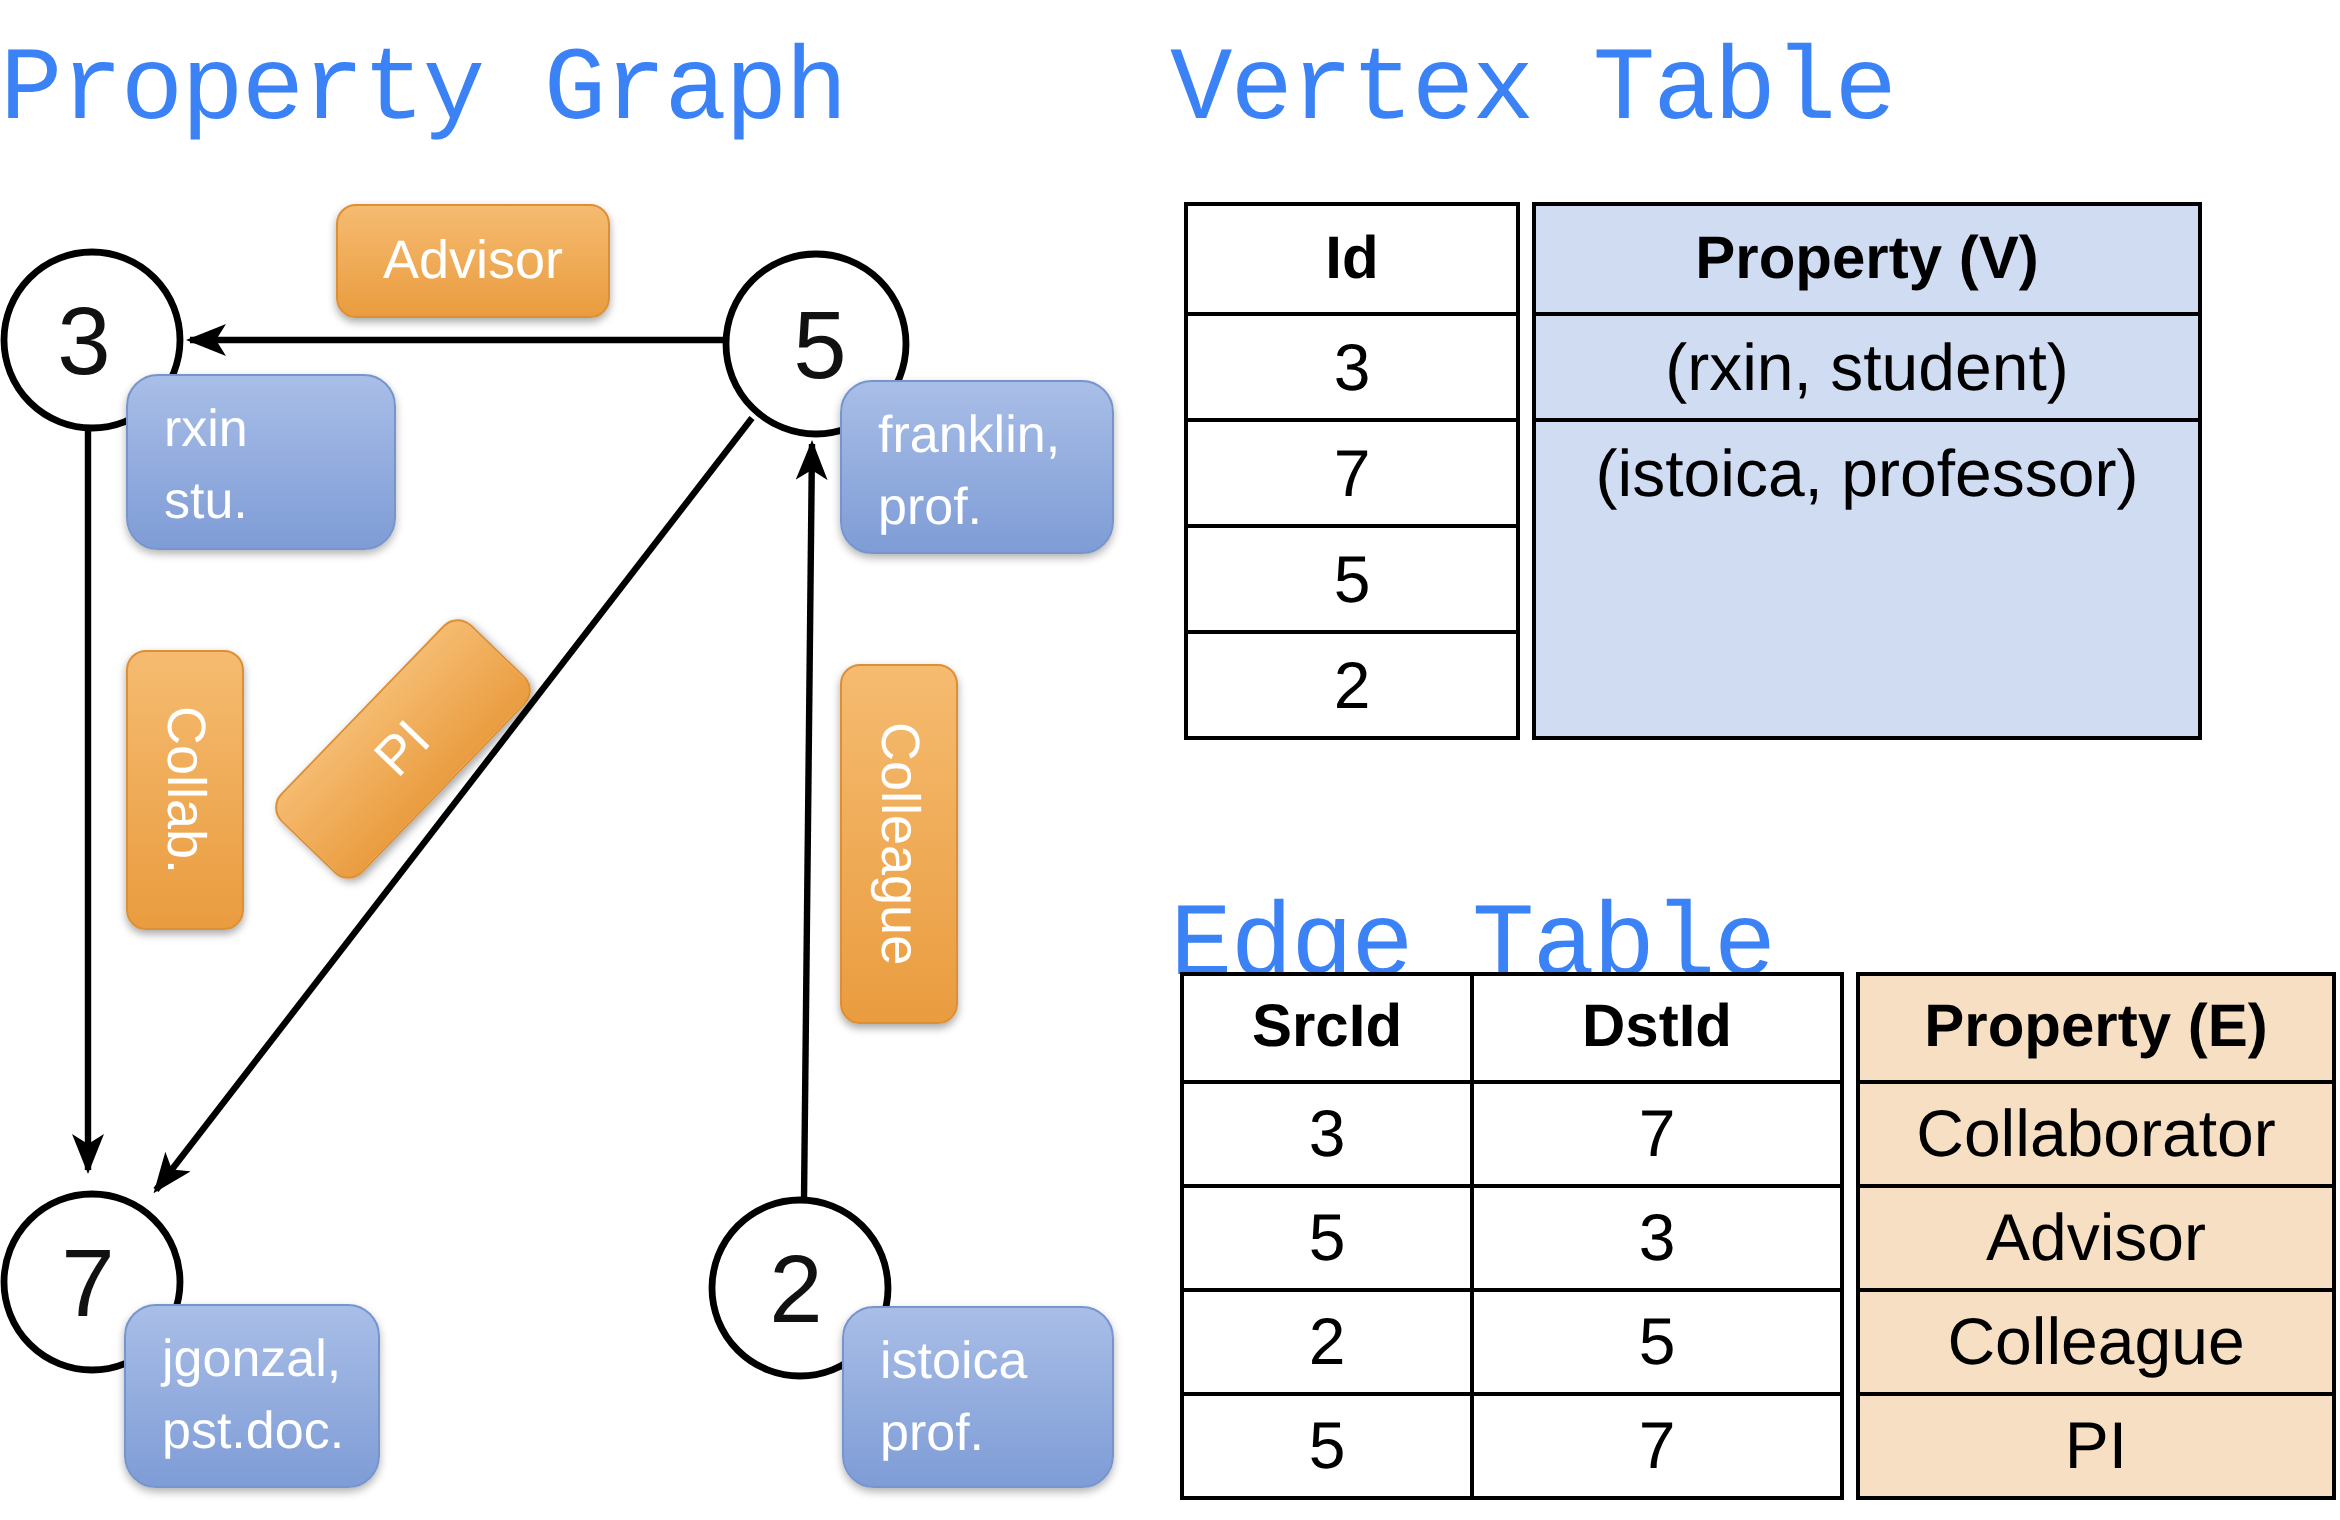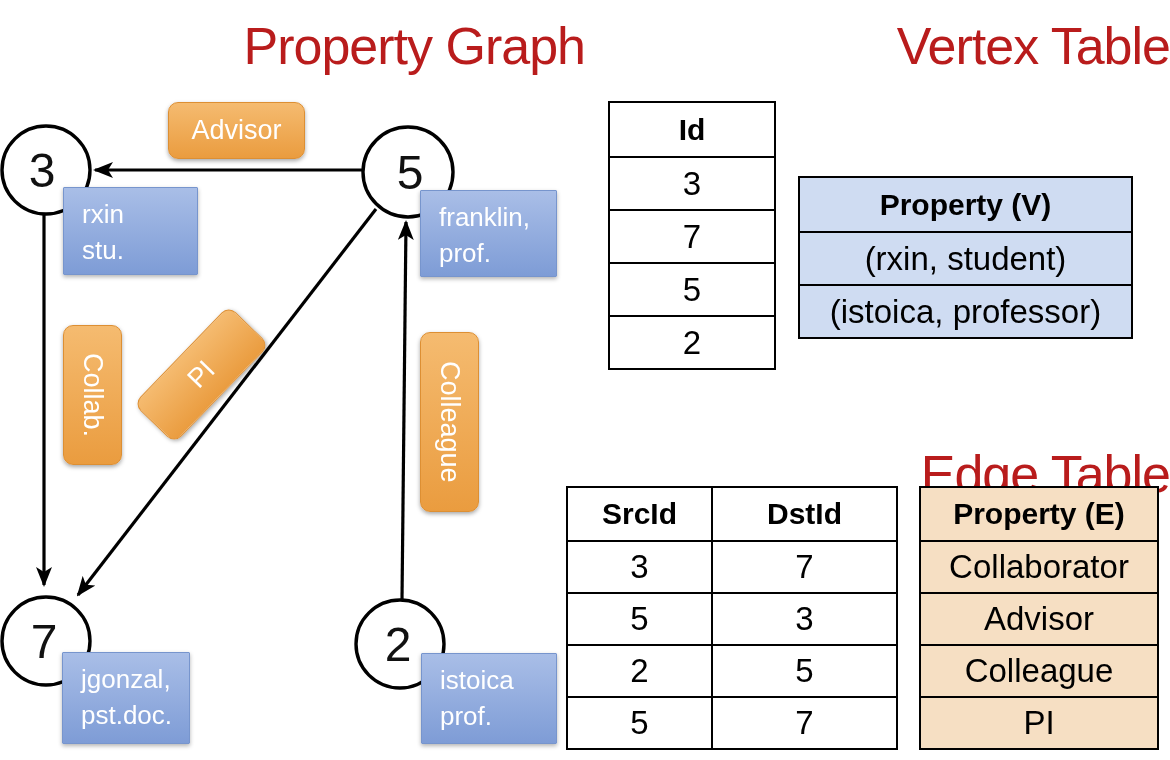--- a/index.html
+++ b/index.html
@@ -1,22 +1,22 @@
 <!DOCTYPE html>
 <html style="--ink: #000000; --edge-label-top: #f5bb70; --edge-label-bottom: #ea9c3f; --edge-label-border: #dd8f33; --vertex-label-top: #a9bee7; --vertex-label-bottom: #7e9cd6; --vertex-label-border: #7795cd; --vertex-col-bg: #cfdcf2; --edge-col-bg: #f6dfc3;"><head>
 <meta charset="utf-8">
 <style>
   html,body{margin:0;padding:0;background:#fff;}
   .canvas{
     position:relative;width:1170px;height:760px;background:#fff;overflow:hidden;
     font-family:"Liberation Sans",sans-serif;color:#000;
   }
   .big-title{
-    position:absolute;text-align:right;font-size:52px;line-height:60px;
-    color:#b91c1c;letter-spacing:-1px;white-space:nowrap;
+    position:absolute;text-align:left;font-size:52px;line-height:60px;
+    color:#3b82f6;letter-spacing:-1px;white-space:nowrap;font-family:Liberation Mono, monospace;
   }
   #pg-title{left:0;top:16px;width:585px;}
   #vt-title{left:585px;top:16px;width:585px;}
   #et-title{left:585px;top:400px;width:585px;margin-top:44px;}
 
   
   #graph-svg{position:absolute;left:0;top:0;}
   .edge-line{stroke:var(--ink,#000);stroke-width:3.2;fill:none;}
   .vertex-circle{fill:#fff;stroke:var(--ink,#000);stroke-width:3.4;}
   .vertex-num{font-size:48px;fill:#111;text-anchor:middle;}
@@ -33,48 +33,48 @@
   #lbl-advisor{left:168px;top:102px;width:135px;height:55px;}
   #lbl-collab{left:63px;top:325px;width:57px;height:138px;}
   #lbl-colleague{left:420px;top:332px;width:57px;height:178px;}
   #lbl-pi{left:133px;top:346px;width:135px;height:55px;transform:rotate(-46deg);}
 
   
   .vertex-label{
     position:absolute;box-sizing:border-box;padding:8px 6px 0 18px;
     background:linear-gradient(180deg,var(--vertex-label-top,#a9bee7),var(--vertex-label-bottom,#7e9cd6));
     border:1.5px solid var(--vertex-label-border,#7795cd);
-    border-radius:1px;color:#fff;font-size:26px;line-height:1.4;
+    border-radius:16px;color:#fff;font-size:26px;line-height:1.4;
     box-shadow:0 2px 4px rgba(0,0,0,.3);
   }
   #vlbl-3{left:63px;top:187px;width:135px;height:88px;}
   #vlbl-5{left:420px;top:190px;width:137px;height:87px;}
   #vlbl-7{left:62px;top:652px;width:128px;height:92px;}
   #vlbl-2{left:421px;top:653px;width:136px;height:91px;}
 
   
   .split-table{position:absolute;display:flex;}
-  #vertex-table{left:608px;top:101px;gap:22px;align-items:center;}
-  #edge-table{left:566px;top:486px;gap:21px;}
+  #vertex-table{left:592px;top:101px;gap:6px;}
+  #edge-table{left:590px;top:486px;gap:6px;}
   .subtable{
     box-sizing:border-box;border:2.5px solid var(--ink,#000);background:#fff;
   }
   .cell{
     display:flex;align-items:center;justify-content:center;
     font-size:33px;box-sizing:border-box;text-align:center;white-space:nowrap;
   }
   .cell.header{font-weight:bold;font-size:30px;}
   #vertex-table .cell{height:53px;}
   #edge-table .cell{height:52px;}
   .col .cell + .cell{border-top:2px solid var(--ink,#000);}
   .grid2{display:grid;grid-template-columns:143px 185px;}
   .grid2 .cell:nth-child(n+3){border-top:2px solid var(--ink,#000);}
   .grid2 .cell:nth-child(even){border-left:2px solid var(--ink,#000);}
   #vt-id-col{width:168px;}
-  #vt-prop-col{width:335px;background:var(--vertex-col-bg,#cfdcf2);margin-top:44px;}
+  #vt-prop-col{width:335px;background:var(--vertex-col-bg,#cfdcf2);}
   #et-prop-col{width:240px;background:var(--edge-col-bg,#f6dfc3);}
 </style>
 </head>
 <body>
 
 <div class="canvas">
 
   <div class="big-title" id="pg-title">Property Graph</div>
   <div class="big-title" id="vt-title">Vertex Table</div>
   <div class="big-title" id="et-title">Edge Table</div>

